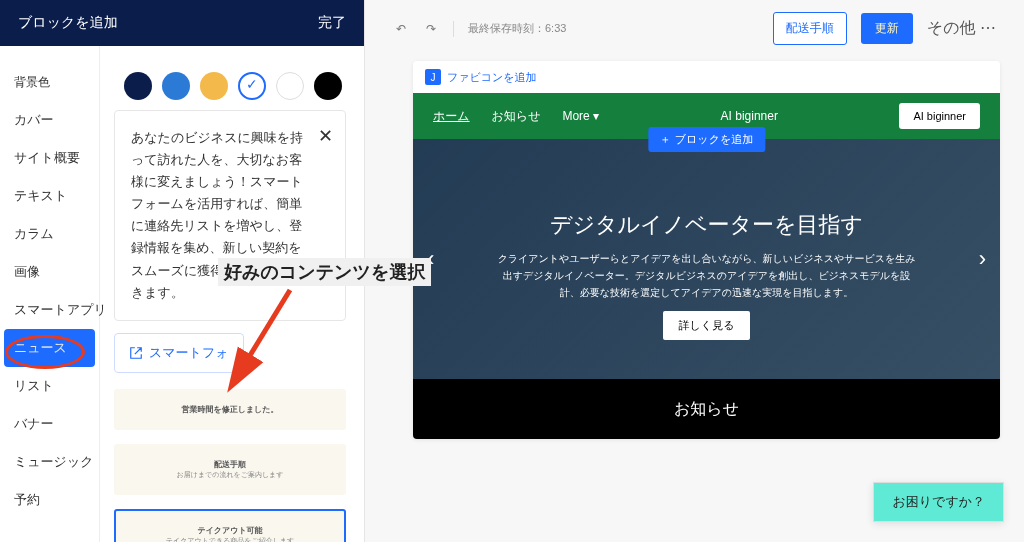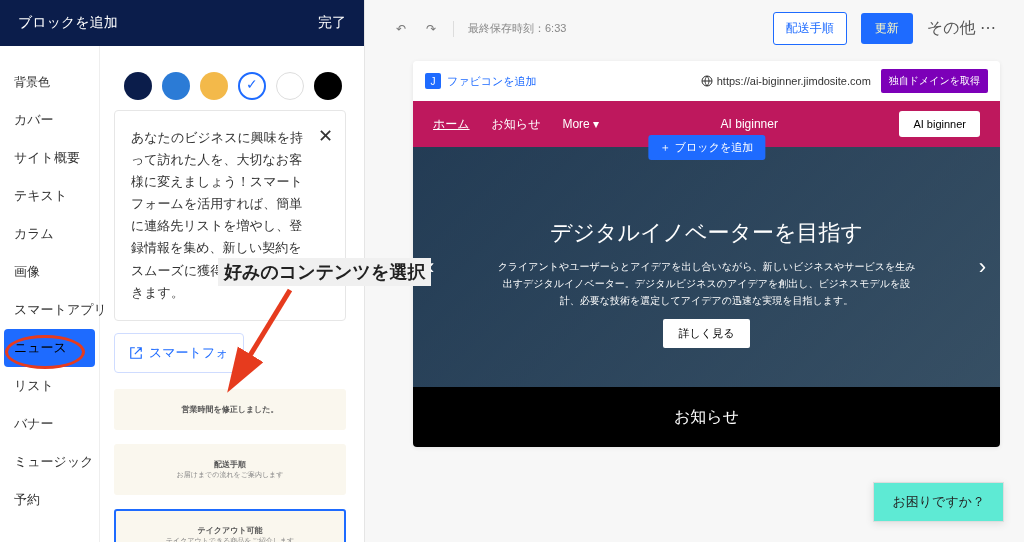--- a/index.html
+++ b/index.html
@@ -7,21 +7,21 @@
     .app { display: flex; height: 100%; }
     
     .left { width: 365px; background: #fff; border-right: 1px solid #e5e5e5; display: flex; flex-direction: column; }
     .left-header { background: #0b1d4b; color: #fff; display: flex; align-items: center; justify-content: space-between; padding: 14px 18px; }
     .left-header span { font-size: 14px; }
     .done-btn { color: #fff; font-size: 13px; cursor: pointer; }
     .left-body { flex: 1; display: flex; overflow: hidden; }
     .cat-col { width: 100px; border-right: 1px solid #eee; padding: 28px 0; }
     .bg-label { font-size: 12px; color: #333; padding: 0 14px 10px; }
     .cat-item { padding: 10px 14px; font-size: 13px; color: #333; cursor: pointer; white-space: nowrap; }
-    .cat-item.active { background: #1e6bff; color: #000000; border-radius: 4px; margin: 0 4px; padding: 10px 10px; }
+    .cat-item.active { background: #1e6bff; color: #e5e5e5; border-radius: 4px; margin: 0 4px; padding: 10px 10px; }
     .swatches { display: flex; gap: 10px; padding: 14px 0 10px 10px; align-items: center; }
     .sw { width: 28px; height: 28px; border-radius: 50%; cursor: pointer; position: relative; }
     .sw.sel { border: 2px solid #1e6bff; }
     .sw.sel::after { content: "✓"; color: #1e6bff; position: absolute; left: 6px; top: 2px; font-size: 14px; }
     .content-col { flex: 1; padding: 12px 18px 12px 14px; overflow-y: auto; position: relative; }
     .info-box { background: #fff; border: 1px solid #e6e6e6; border-radius: 4px; padding: 16px 38px 16px 16px; position: relative; font-size: 13px; line-height: 1.7; color: #333; margin-bottom: 12px; }
     .info-close { position: absolute; top: 10px; right: 12px; font-size: 18px; color: #333; cursor: pointer; }
     .cta-btn { border: 1px solid #cfdcff; color: #1e6bff; border-radius: 4px; padding: 10px 14px; font-size: 13px; display: inline-flex; align-items: center; gap: 6px; cursor: pointer; margin-bottom: 16px; }
     .cta-btn svg { width: 14px; height: 14px; }
     .tpl { background: #faf7ee; border-radius: 3px; margin-bottom: 14px; padding: 14px 0; text-align: center; font-size: 8px; color: #555; border: 1px solid transparent; cursor: pointer; }
@@ -42,21 +42,21 @@
     .btn-primary { background: #1e6bff; color: #fef9c3; border: none; border-radius: 3px; padding: 7px 14px; font-size: 12px; cursor: pointer; }
     .more-text { font-size: 16px; color: #555; cursor: pointer; }
     .canvas-wrap { flex: 1; padding: 4px 24px 0 48px; overflow-y: auto; }
     .site { border-radius: 4px; overflow: hidden; box-shadow: 0 1px 4px rgba(0,0,0,.08); }
     .addr { background: #fff; display: flex; align-items: center; justify-content: space-between; padding: 8px 12px; font-size: 11px; }
     .fav { display: flex; align-items: center; gap: 6px; color: #1e6bff; }
     .fav .flogo { background: #1e6bff; color: #fff; width: 16px; height: 16px; display: inline-flex; align-items: center; justify-content: center; font-size: 10px; border-radius: 2px; }
     .addr-right { display: flex; align-items: center; gap: 10px; }
     .url { color: #333; display: flex; align-items: center; gap: 4px; }
     .domain-btn { background: #7c00b8; color: #fff; font-size: 10px; padding: 5px 8px; border-radius: 2px; cursor: pointer; }
-    .nav { background: #be185d; color: #fff; display: flex; align-items: center; padding: 15px 20px; height: 46px; gap: 22px; font-size: 12px; }
+    .nav { background: #15803d; color: #fff; display: flex; align-items: center; padding: 15px 20px; height: 46px; gap: 22px; font-size: 12px; }
     .nav-item { cursor: pointer; }
     .nav-item.active { text-decoration: underline; }
     .nav .spacer { flex: 1; }
     .nav .brand { font-size: 12px; }
     .nav .white-btn { background: #fff; color: #000; padding: 7px 14px; border-radius: 3px; font-size: 11px; cursor: pointer; }
     .hero { position: relative; background: linear-gradient(rgba(20,40,60,.6),rgba(20,40,60,.6)), linear-gradient(135deg,#3a5a7a,#6a8aa0); color: #fff; text-align: center; padding: 0 60px; height: 240px; display: flex; flex-direction: column; align-items: center; justify-content: center; }
     .add-block { position: absolute; top: -12px; left: 50%; transform: translateX(-50%); background: #1e6bff; color: #fff; font-size: 11px; padding: 5px 12px; border-radius: 3px; z-index: 5; cursor: pointer; display: flex; align-items: center; gap: 4px; }
     .sel-block { border: 1px dashed #888; color: #777; background: rgba(255,255,255,.5); font-size: 11px; height: 40px; display: flex; align-items: center; justify-content: center; margin: 0 20px; position: absolute; top: 12px; left: 0; right: 0; }
     .hero h1 { font-size: 22px; font-weight: 400; margin-top: 32px; }
     .hero p { font-size: 10px; line-height: 1.7; max-width: 420px; margin: 10px auto; }
@@ -144,30 +144,20 @@
       <span class="more-text"><span>その他</span> ⋯</span>
     </div>
 
     <div class="canvas-wrap">
       <div class="site">
         <div class="addr">
           <div class="fav">
             <span class="flogo">J</span>
             <span>ファビコンを追加</span>
           </div>
-          <div class="addr-right">
-            <span class="url">
-              <svg width="12" height="12" viewBox="0 0 24 24" fill="none" stroke="#333" stroke-width="2">
-                  <circle cx="12" cy="12" r="10"></circle>
-                  <path d="M2 12h20M12 2c2.5 3 4 7 4 10s-1.5 7-4 10M12 2c-2.5 3-4 7-4 10s1.5 7 4 10"></path>
-                </svg>
-              <span>https://ai-biginner.jimdosite.com</span>
-            </span>
-            <span class="domain-btn">独自ドメインを取得</span>
-          </div>
         </div>
         <div class="nav">
           <span class="nav-item active">ホーム</span>
           <span class="nav-item">お知らせ</span>
           <span class="nav-item">More ▾</span>
           <span class="spacer"></span>
           <span class="brand">AI biginner</span>
           <span class="spacer"></span>
           <span class="white-btn">AI biginner</span>
         </div>

